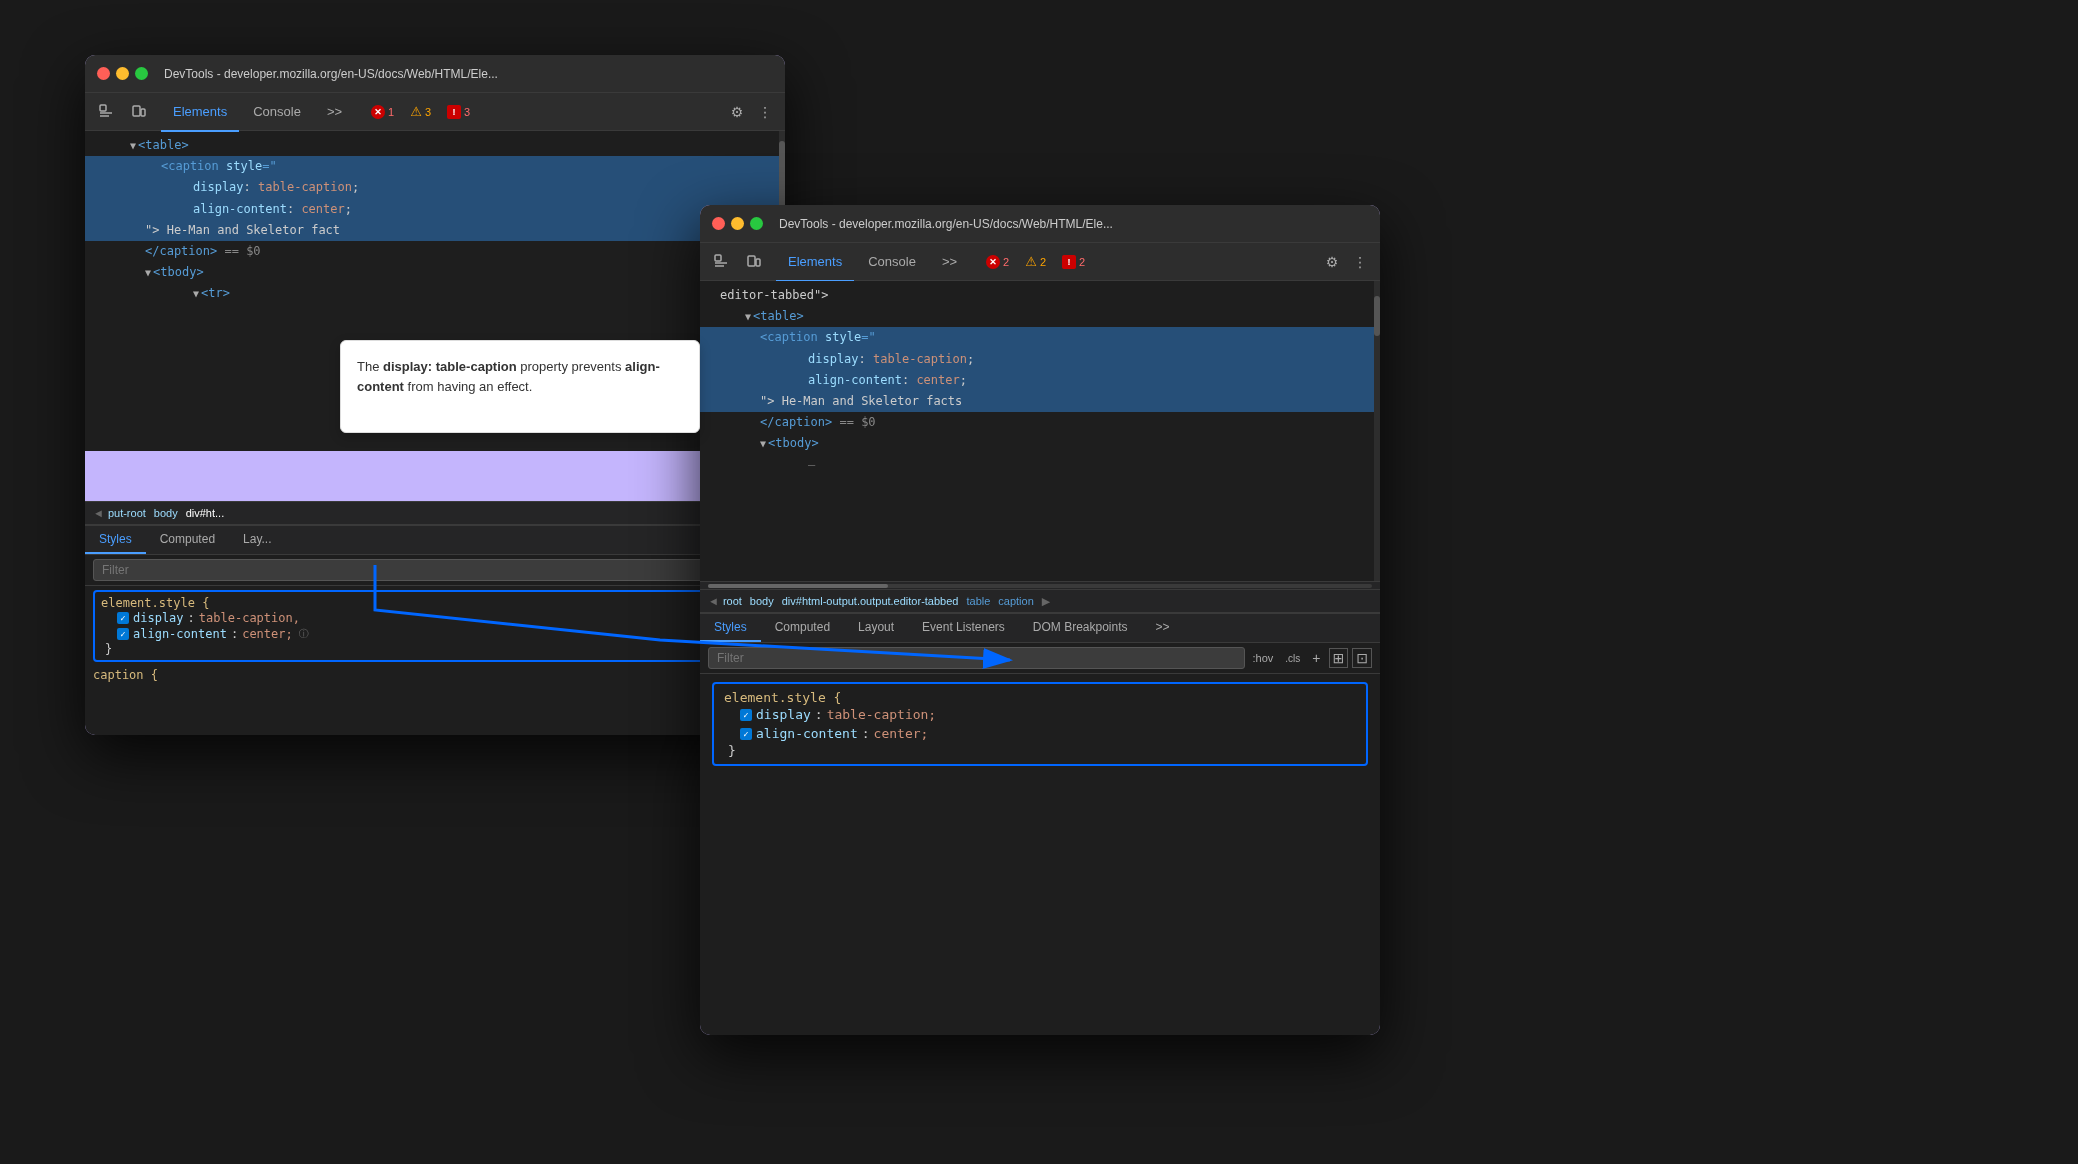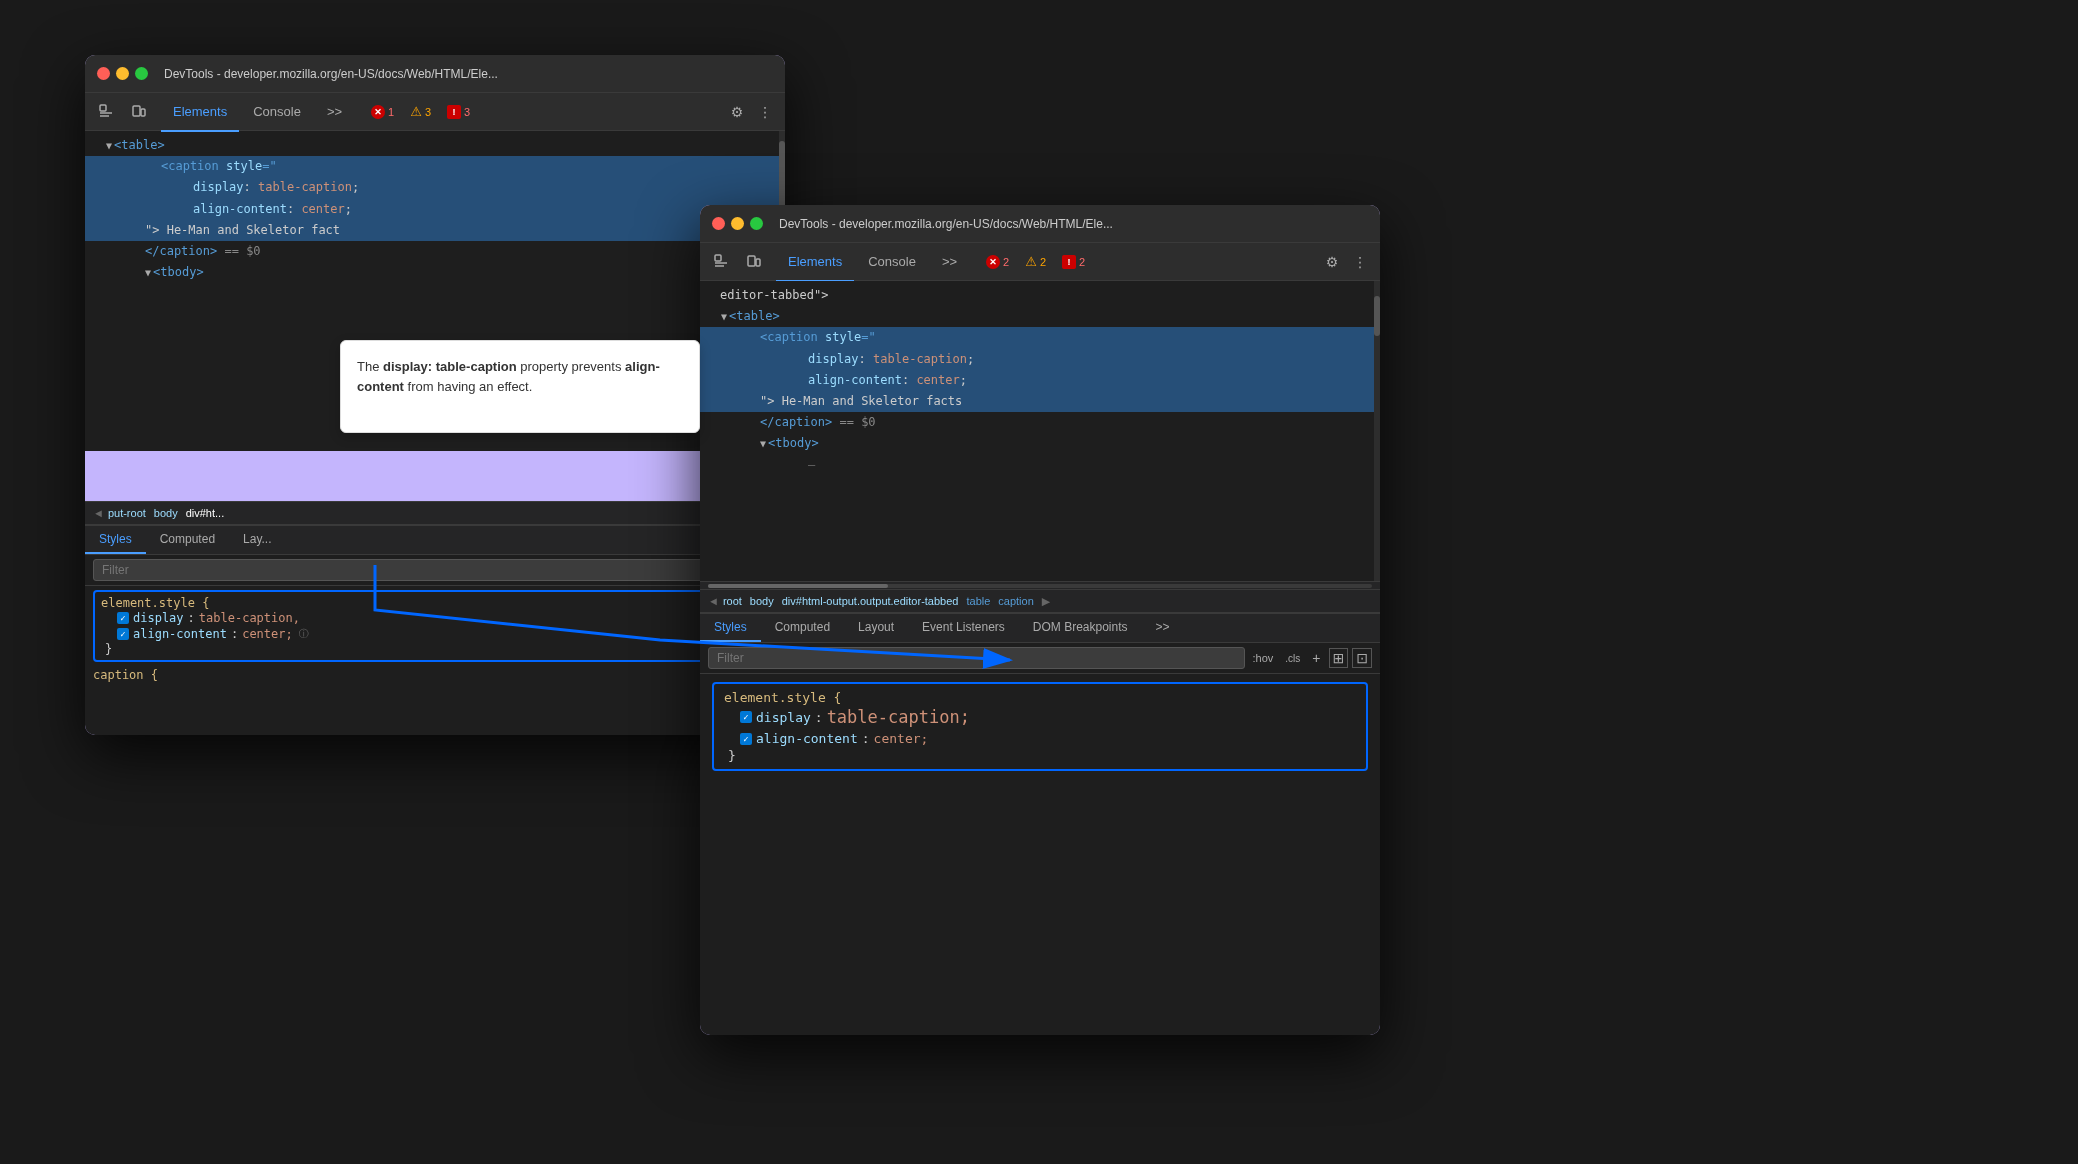--- a/index.html
+++ b/index.html
@@ -153,21 +153,21 @@
       color: #ccc;
       cursor: pointer;
       line-height: 1.6;
     }
 
     .html-line.selected {
       background: #264f78;
     }
 
     .indent-1 { padding-left: 20px; }
-    .indent-2 { padding-left: 21px; }
+    .indent-2 { padding-left: 45px; }
     .indent-3 { padding-left: 60px; }
     .indent-4 { padding-left: 108px; }
 
     .tag { color: #569cd6; }
     .attr-name { color: #9cdcfe; }
     .attr-value { color: #ce9178; }
     .equals-dollar { color: #888; }
 
     .triangle { color: #aaa; margin-right: 2px; font-size: 10px; }
 
@@ -352,20 +352,23 @@
     </div>
     <div class="html-line indent-3 selected">
       <span style="color:#ccc;">"&gt; He-Man and Skeletor fact</span>
     </div>
     <div class="html-line indent-3">
       <span class="tag">&lt;/caption&gt;</span><span class="equals-dollar"> == $0</span>
     </div>
     <div class="html-line indent-3">
       <span class="triangle">▼</span><span class="tag">&lt;tbody&gt;</span>
     </div>
+    <div class="html-line indent-4">
+      <span class="triangle">▼</span><span class="tag">&lt;tr&gt;</span>
+    </div>
   </div>
 
   <div style="position:absolute; right:0; top:76px; width:6px; height:320px; background:#2d2d2d;">
     <div style="width:6px; height:80px; background:#555; border-radius:3px; position:absolute; top:10px;"></div>
   </div>
 
   <div class="breadcrumb-bar" style="position:absolute; bottom: 210px; left:0; right:0;">
     <span style="color:#666; cursor:pointer;">◄</span>
     <span class="breadcrumb-item">put-root</span>
     <span class="breadcrumb-arrow"> </span>
@@ -546,21 +549,21 @@
       <span class="styles-toolbar-btn" style="color:#aaa; font-size:14px; cursor:pointer; border:1px solid #555; padding:1px 3px;">⊞</span>
       <span class="styles-toolbar-btn" style="color:#aaa; font-size:14px; cursor:pointer; border:1px solid #555; padding:1px 3px;">⊡</span>
     </div>
 
     <div style="border: 2.5px solid #0066ff; border-radius:4px; margin: 8px 12px; padding: 6px 10px; font-family: Consolas, Monaco, monospace; font-size: 13px; background: #1e1e1e;">
       <div style="color:#d7ba7d;">element.style {</div>
       <div style="display:flex; align-items:center; gap:4px; padding: 2px 0 2px 16px;">
         <div class="checkbox-blue"></div>
         <span style="color:#9cdcfe; font-size:13px;">display</span>
         <span style="color:#ccc; font-size:13px;">: </span>
-        <span style="color:#ce9178; font-size:17px;">table-caption;</span>
+        <span style="color:#ce9178; font-size:13px;">table-caption;</span>
       </div>
       <div style="display:flex; align-items:center; gap:4px; padding: 2px 0 2px 16px;">
         <div class="checkbox-blue"></div>
         <span style="color:#9cdcfe; font-size:13px;">align-content</span>
         <span style="color:#ccc; font-size:13px;">: </span>
         <span style="color:#ce9178; font-size:13px;">center;</span>
       </div>
       <div style="color:#ccc; font-size:13px; padding-left:4px;">}</div>
     </div>
   </div>

